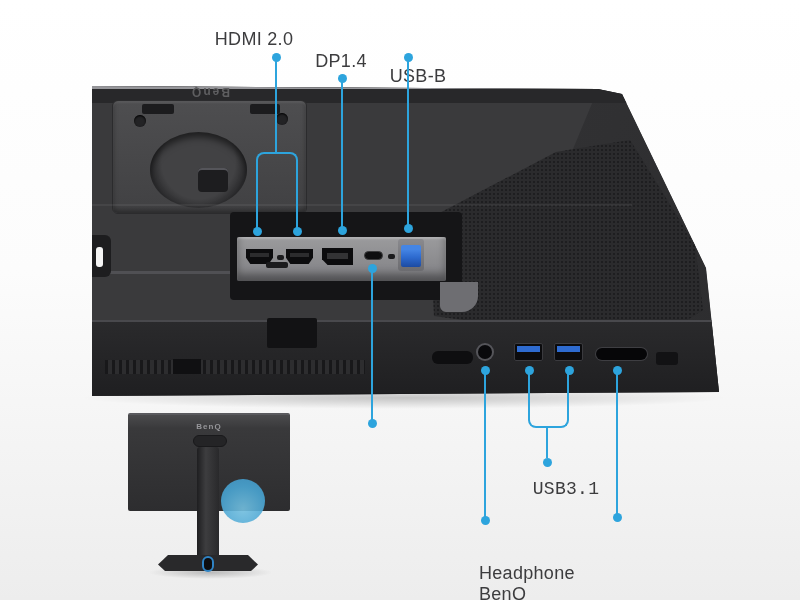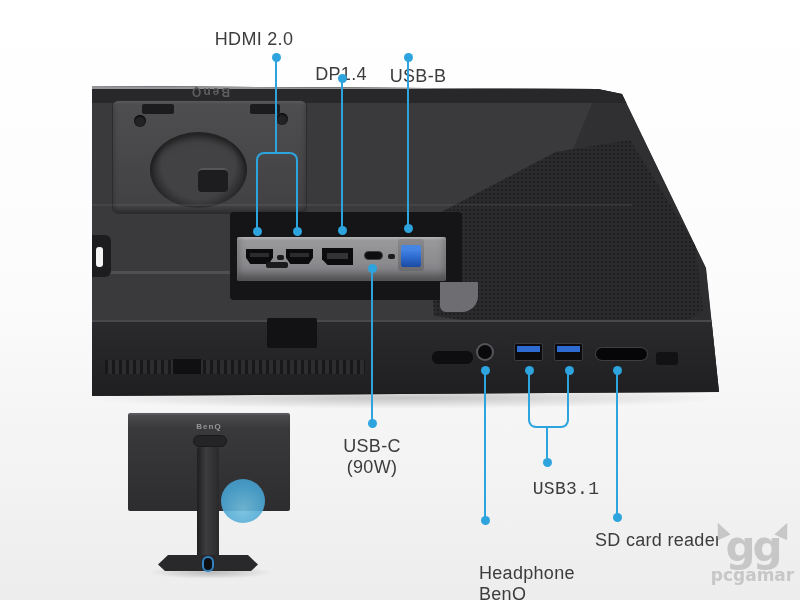--- a/index.html
+++ b/index.html
@@ -164,71 +164,58 @@
   </div>
   <div class="m-shadow"></div>
 
   <div class="co-label center" style="left:254px;top:29px;">HDMI 2.0</div>
   <div class="co-dot" style="left:271.5px;top:52.5px;"></div>
   <div class="co-line" style="left:275px;top:60px;height:94px;"></div>
   <div class="co-bracket-down" style="left:256px;top:152px;width:38px;height:80px;"></div>
   <div class="co-dot" style="left:252.5px;top:226.5px;"></div>
   <div class="co-dot" style="left:292.5px;top:226.5px;"></div>
 
-  <div class="co-label center" style="left:341px;top:51px;margin-top:13px;">DP1.4</div>
+  <div class="co-label center" style="left:341px;top:51px;">DP1.4</div>
   <div class="co-dot" style="left:337.5px;top:73.5px;"></div>
   <div class="co-line" style="left:341px;top:81px;height:150px;"></div>
   <div class="co-dot" style="left:337.5px;top:225.5px;"></div>
 
   <div class="co-label center" style="left:418px;top:29px;margin-top:37px;">USB-B</div>
   <div class="co-dot" style="left:403.5px;top:52.5px;"></div>
   <div class="co-line" style="left:407px;top:60px;height:168px;"></div>
   <div class="co-dot" style="left:403.5px;top:223.5px;"></div>
 
   <div class="co-dot" style="left:367.5px;top:263.5px;"></div>
   <div class="co-line" style="left:371px;top:270px;height:150px;"></div>
   <div class="co-dot" style="left:367.5px;top:418.5px;"></div>
-  <div class="co-label center" style="left:372px;top:436px;">
-    <div>USB-C</div>
-    <div>(90W)</div>
-  </div>
 
   <div class="co-dot" style="left:480.5px;top:365.5px;"></div>
   <div class="co-line" style="left:484px;top:372px;height:146px;"></div>
   <div class="co-dot" style="left:480.5px;top:515.5px;"></div>
   <div class="co-label" style="left:479px;top:563px;">
     <div>Headphone</div>
     <div>BenQ</div>
   </div>
 
   <div class="co-dot" style="left:524.5px;top:365.5px;"></div>
   <div class="co-dot" style="left:564.5px;top:365.5px;"></div>
   <div class="co-bracket-up" style="left:528px;top:374px;width:37px;height:52px;"></div>
   <div class="co-line" style="left:546px;top:426px;height:32px;"></div>
   <div class="co-dot" style="left:542.5px;top:457.5px;"></div>
   <div class="co-label center" style="left:566px;top:479px;font-family:Liberation Mono, monospace;">USB3.1</div>
 
   <div class="co-dot" style="left:612.5px;top:365.5px;"></div>
   <div class="co-line" style="left:616px;top:372px;height:143px;"></div>
   <div class="co-dot" style="left:612.5px;top:512.5px;"></div>
-  <div class="co-label" style="left:595px;top:530px;">SD card reader</div>
 
   <div>
     <div class="s-shadow"></div>
     <div class="s-panel"></div>
     <div class="s-logo">BenQ</div>
     <div class="s-handle"></div>
     <div class="s-column"></div>
     <div class="s-base"></div>
     <div class="s-hole"></div>
     <div class="s-highlight"></div>
   </div>
 
-  <div class="wm">
-    <div class="wm-glyphs">
-      <span class="wm-horn l"></span>
-      <span class="wm-horn r"></span>
-      <span>gg</span>
-    </div>
-    <div class="wm-text">pcgamar</div>
-  </div>
 
 </div>
 
 </body></html>

